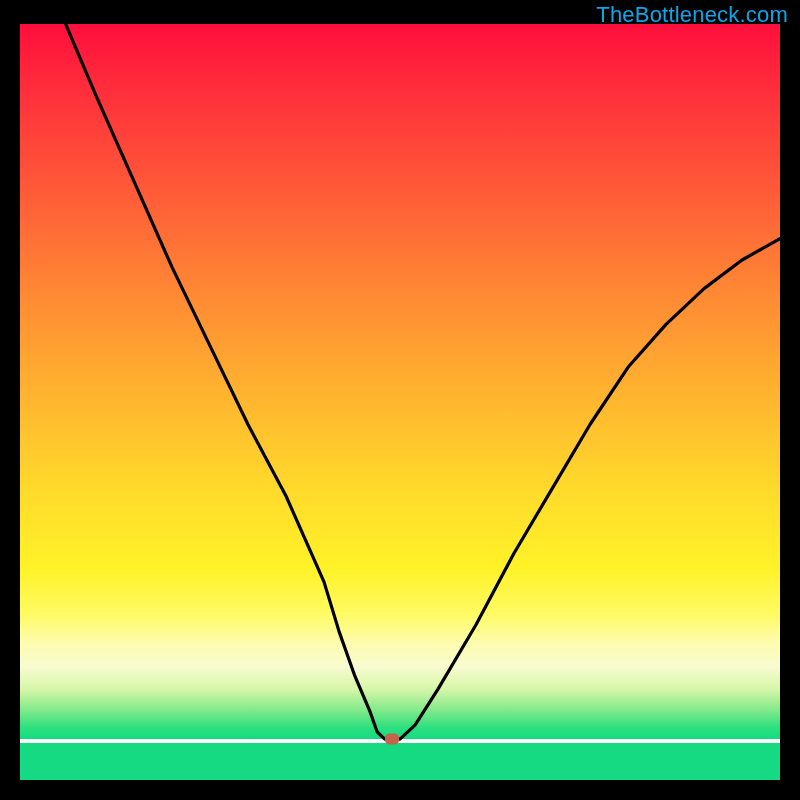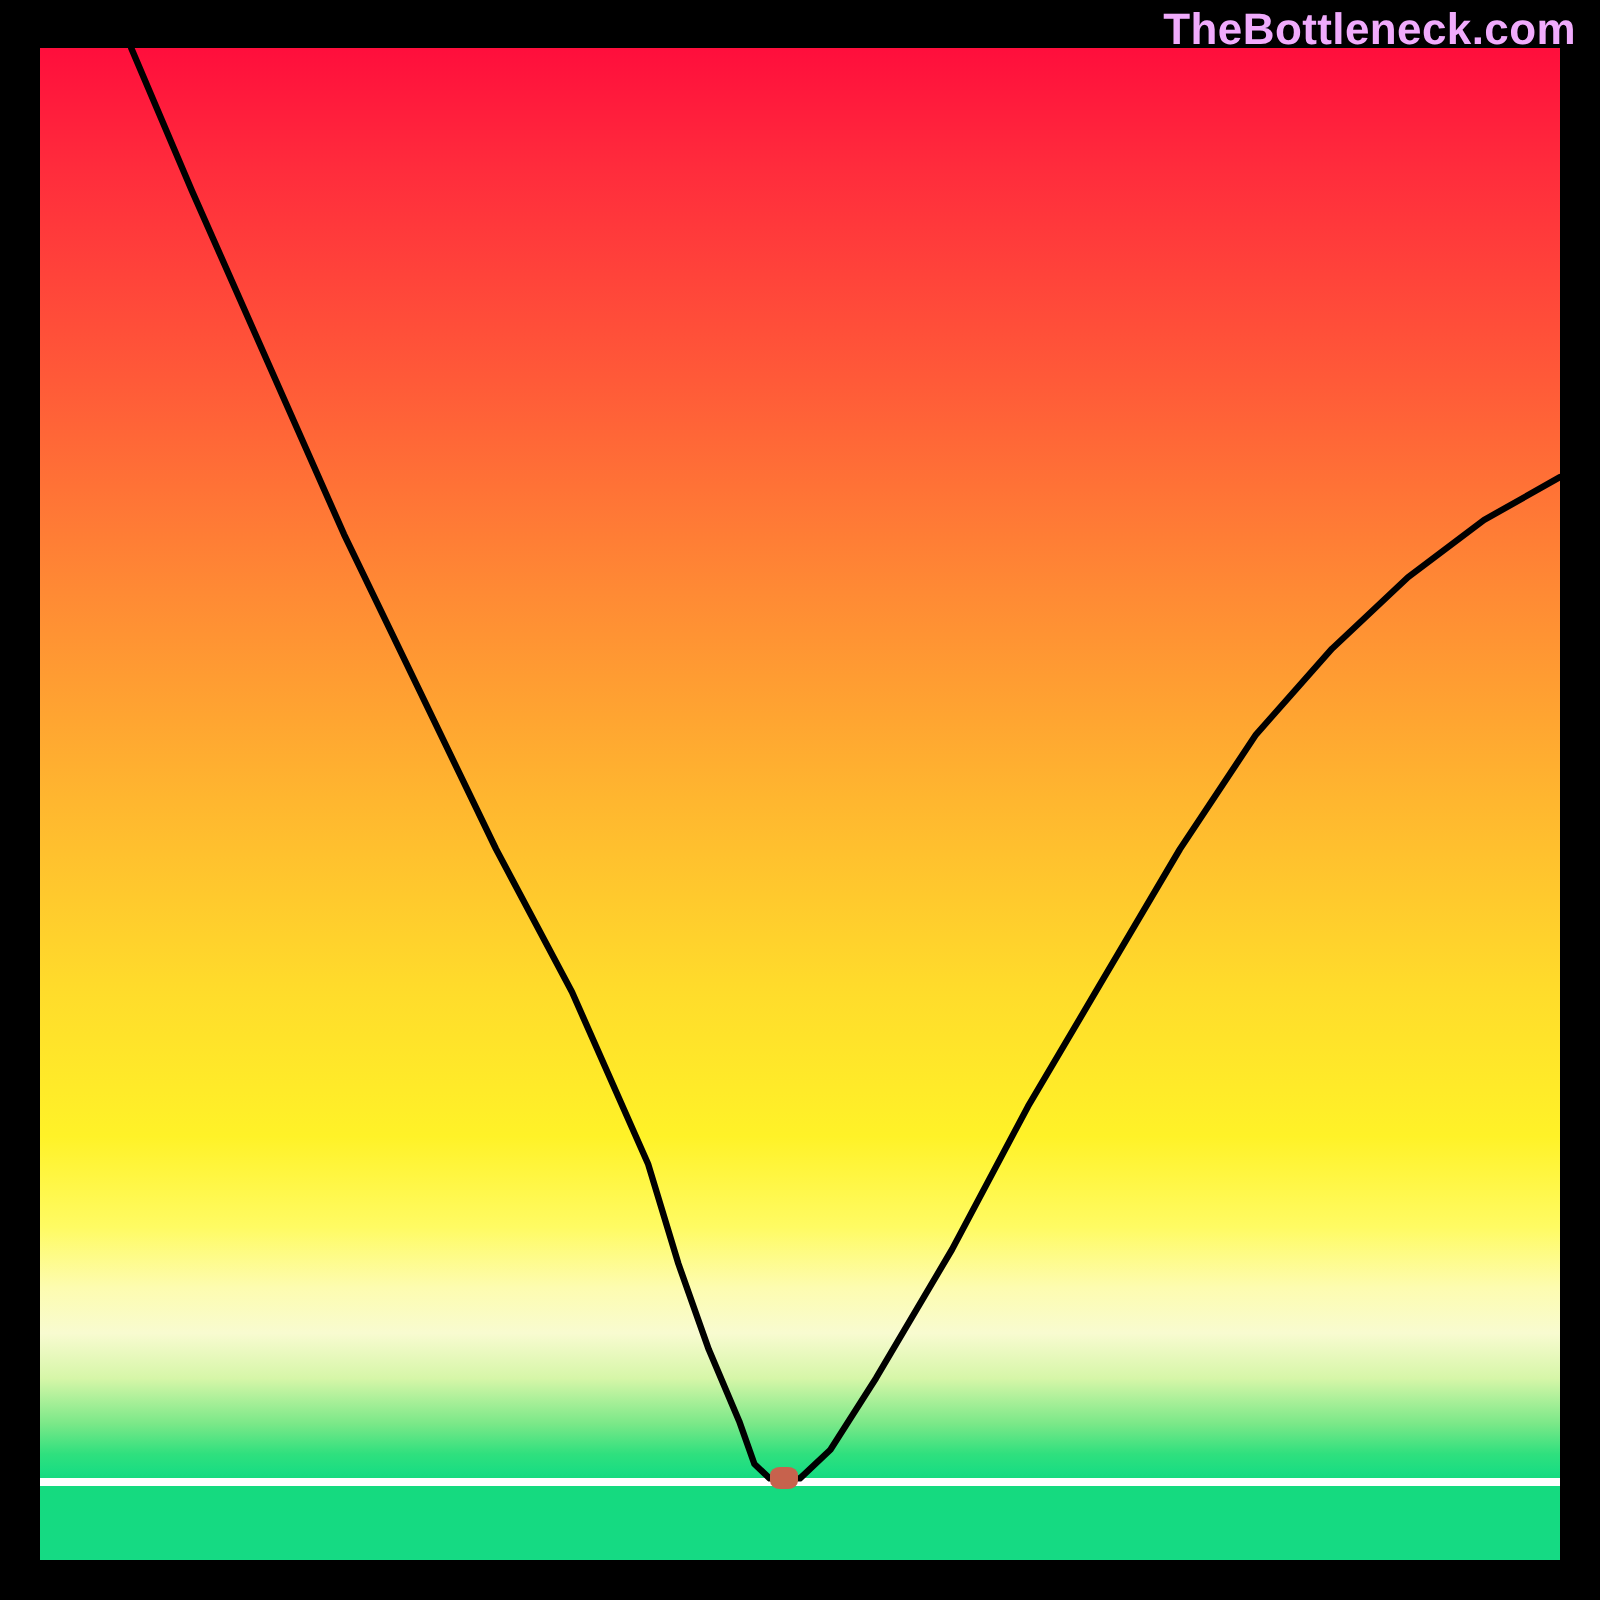--- a/index.html
+++ b/index.html
@@ -14,23 +14,23 @@
   .frame {
     position: relative;
     width: 800px;
     height: 800px;
     background: #000;
   }
   .watermark {
     position: absolute;
     top: 2px;
     right: 12px;
-    color: #f0abfc;
+    color: #0ea5e9;
     font-size: 22px;
-    font-weight: 700;
+    font-weight: 400;
     letter-spacing: 0.2px;
     z-index: 5;
   }
   .plot-area {
     position: absolute;
     left: 20px;
     top: 24px;
     width: 760px;
     height: 756px;
     

